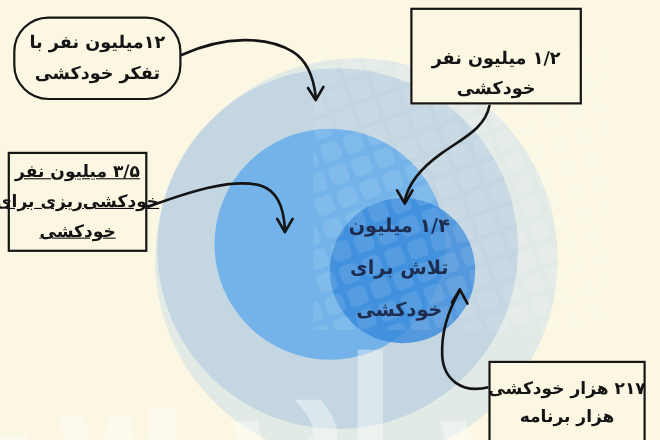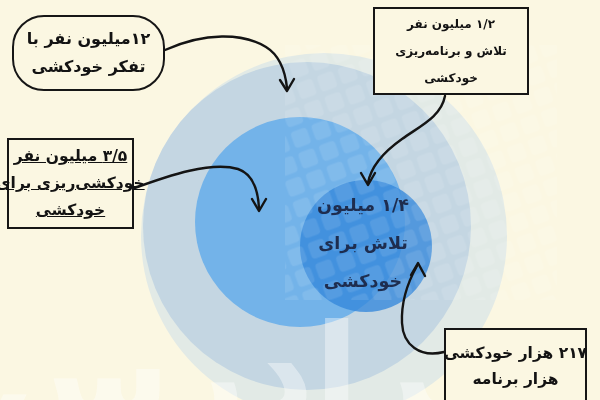--- a/index.html
+++ b/index.html
@@ -12,21 +12,21 @@
   svg.diagram{position:absolute;left:0;top:0;}
   .label-box{
     position:absolute;box-sizing:border-box;
     background:#FBF7E2;border:2.5px solid #161616;
     display:flex;flex-direction:column;align-items:center;justify-content:center;
     direction:rtl;text-align:center;
     font-weight:bold;color:#131313;
   }
   .label-box .line{white-space:nowrap;}
   #box-thoughts   {left:12px;  top:15px;  width:153px; height:76px; font-size:16px;  line-height:28px;border-radius:32px;}
-  #box-plan-attempt{left:373px; top:7px;   width:156px; height:88px; font-size:12px;  line-height:27px;}
+  #box-plan-attempt{left:373px; top:7px;   width:156px; height:88px; font-size:16px;  line-height:27px;justify-content:flex-end;}
   #box-planning   {left:7px;   top:138px; width:127px; height:91px; font-size:15.5px;line-height:27px;text-decoration:underline;}
   #box-no-plan    {left:444px; top:328px; width:143px; height:76px; font-size:15.5px;line-height:26px;}
   .inner-label{
     font-weight:bold;font-size:17.5px;
     direction:rtl;
   }
   .wm-word{
     font-weight:bold;font-size:132px;
     opacity:.40;
   }
@@ -73,21 +73,20 @@
     </g>
   </svg>
 
   <div class="label-box" id="box-thoughts">
     <div class="line">۱۲میلیون نفر با</div>
     <div class="line">تفکر خودکشی</div>
   </div>
 
   <div class="label-box" id="box-plan-attempt">
     <div class="line">۱/۲ میلیون نفر</div>
-    <div class="line">تلاش و برنامه‌ریزی</div>
     <div class="line">خودکشی</div>
   </div>
 
   <div class="label-box" id="box-planning">
     <div class="line">۳/۵ میلیون نفر</div>
     <div class="line">خودکشی‌ریزی برای</div>
     <div class="line">خودکشی</div>
   </div>
 
   <div class="label-box" id="box-no-plan">

